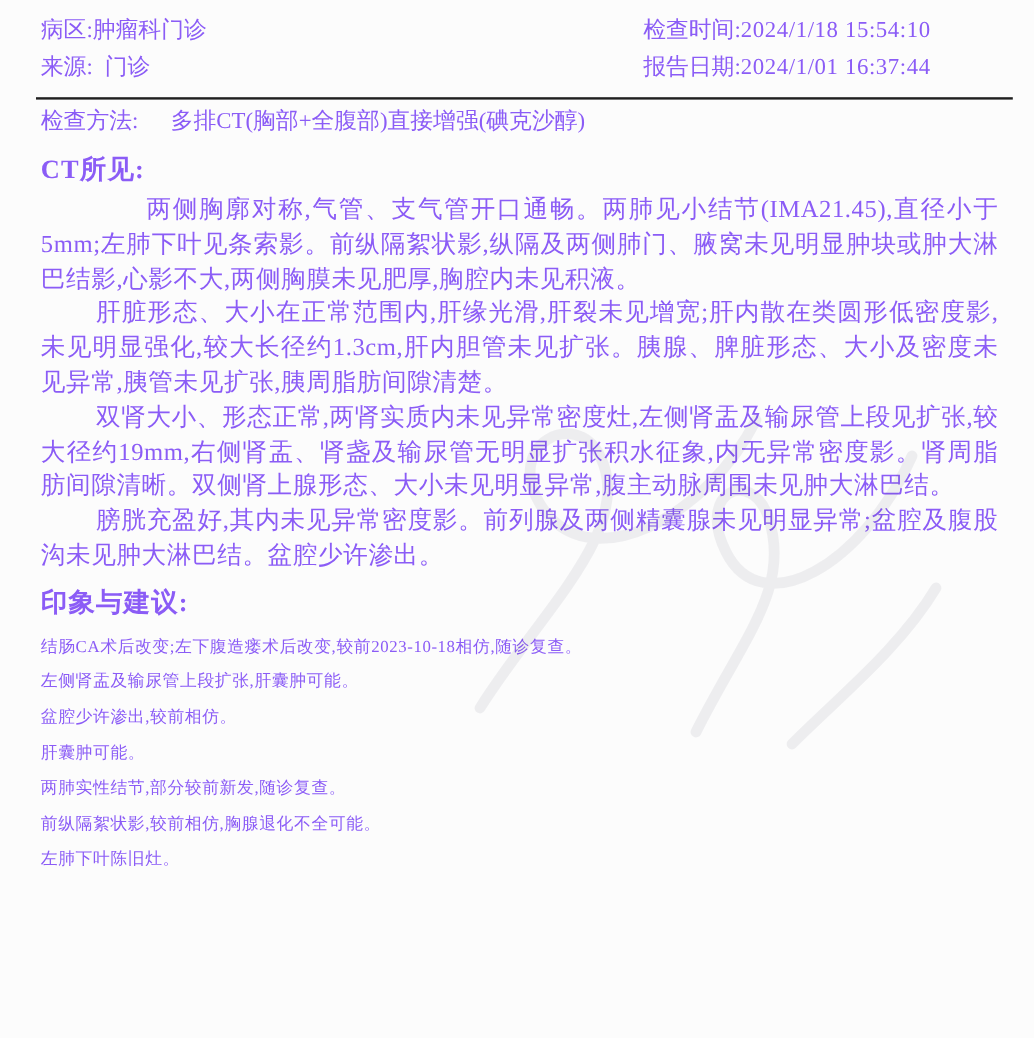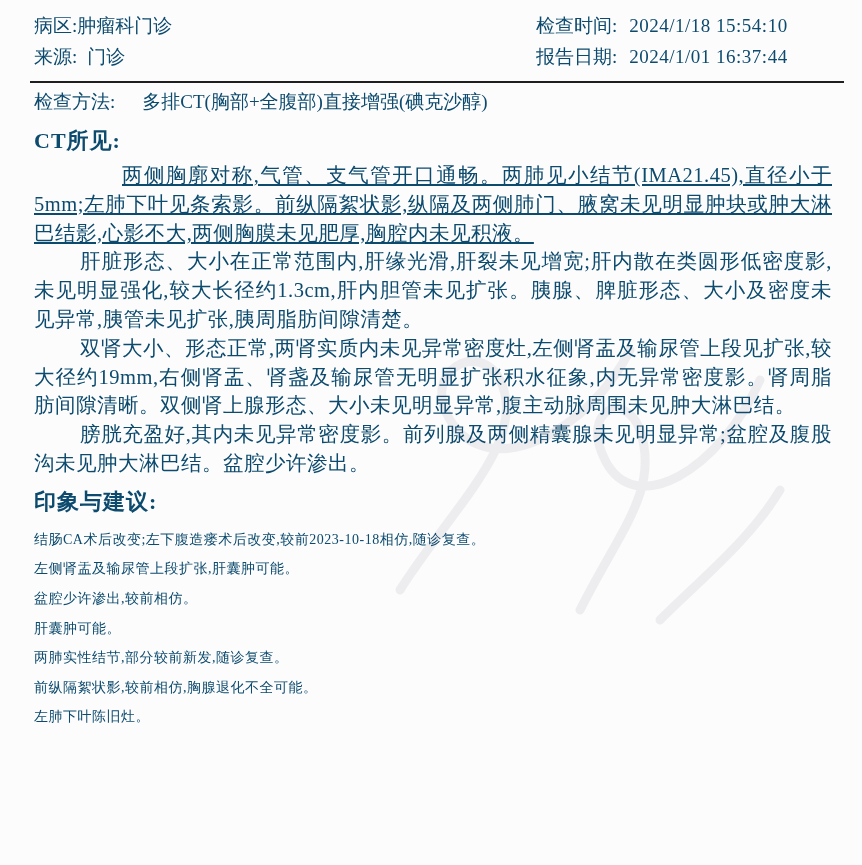--- a/index.html
+++ b/index.html
@@ -8,21 +8,21 @@
     background: #e9e9e9;
   }
   .page {
     position: relative;
     width: 862px;
     height: 865px;
     margin: 0;
     background: #fcfcfc;
     box-sizing: border-box;
     padding: 10px 30px 0 34px;
-    color: #0c4a6e;
+    color: #8b5cf6;
     font-family: "Liberation Serif", "DejaVu Serif", serif;
     overflow: hidden;
   }
   
   .watermark {
     position: absolute;
     left: 330px;
     top: 290px;
     width: 480px;
     height: 340px;
@@ -32,21 +32,21 @@
 
   .hdr-row {
     display: flex;
     align-items: baseline;
     font-size: 19px;
     line-height: 31px;
     white-space: nowrap;
   }
   .hdr-row .field { display: inline-flex; align-items: baseline; }
   .hdr-row .field.right { margin-left: auto; width: 296px; align-items: center; }
-  .hdr-row .field.right .val { margin-left: 12px; letter-spacing: 0.5px; }
+  .hdr-row .field.right .val { letter-spacing: 0.5px; }
   .hdr-row .val.gap { margin-left: 10px; }
 
   .divider {
     height: 2px;
     background: #1f1f1f;
     margin: 9px -12px 4px -4px;
   }
 
   .method-row {
     font-size: 19px;
@@ -65,21 +65,21 @@
   .sec.imp { margin-bottom: 10px; }
 
   .findings p.para {
     margin: 0;
     font-size: 20.5px;
     line-height: 28.8px;
     text-align: justify;
     text-indent: 46px;
     letter-spacing: 0.5px;
   }
-  .findings p.para.first { text-indent: 88px; text-decoration: underline; }
+  .findings p.para.first { text-indent: 88px; }
 
   .impression p.line {
     margin: 0;
     font-size: 14px;
     line-height: 29.6px;
     letter-spacing: 0.5px;
   }
 </style>
 </head>
 <body>

